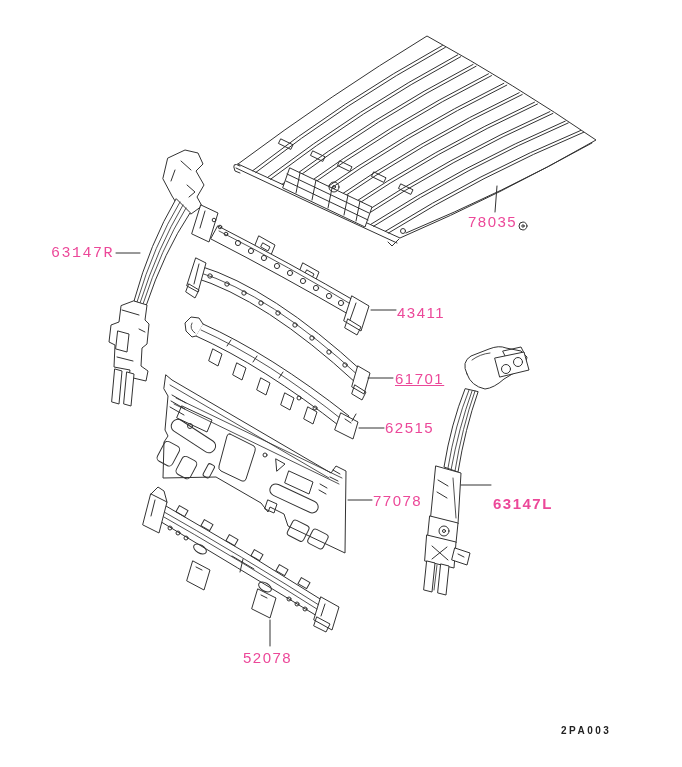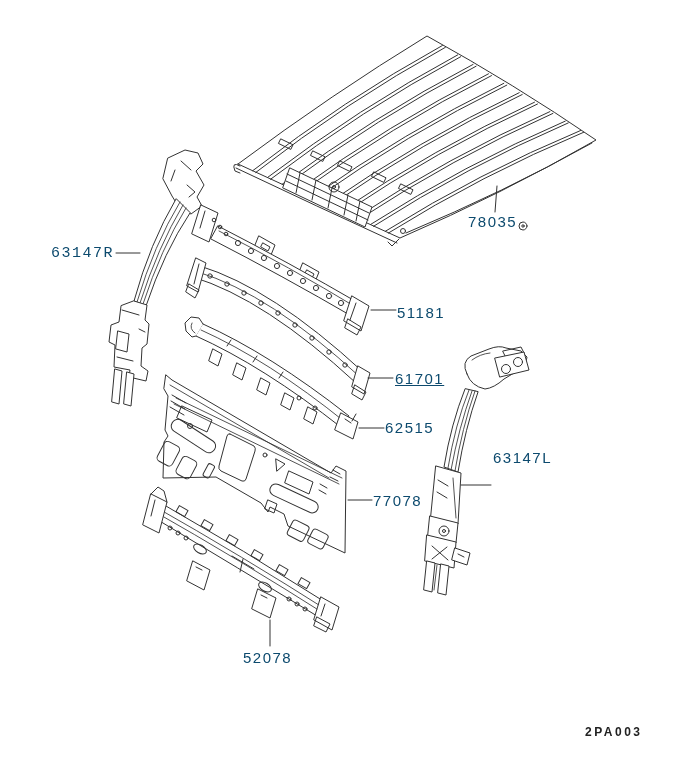--- a/index.html
+++ b/index.html
@@ -4,31 +4,31 @@
 <style>
   html,body{margin:0;padding:0;background:#fff;}
   body{width:682px;height:767px;position:relative;overflow:hidden;
        font-family:"Liberation Sans",sans-serif;}
   .stage{position:absolute;left:0;top:0;width:682px;height:767px;}
   svg#diagram{position:absolute;left:0;top:0;}
   #diagram path,#diagram rect,#diagram circle,#diagram ellipse,#diagram line{
     fill:none;stroke:#333;stroke-width:1;stroke-linejoin:round;stroke-linecap:round;}
   #diagram .solid{fill:#fff;}
   #diagram .thin{stroke-width:.85;}
-  .part-label{position:absolute;font-size:15px;letter-spacing:1.5px;color:#0c4a6e;
+  .part-label{position:absolute;font-size:15px;letter-spacing:1.5px;color:#ec4899;
               white-space:nowrap;line-height:1;}
-  .sheet-code{position:absolute;left:561px;top:726px;font-size:12px;font-weight:bold;
-              letter-spacing:2.5px;color:#222;line-height:1;margin-left:24px;}
+  .sheet-code{position:absolute;left:561px;top:726px;font-size:10px;font-weight:bold;
+              letter-spacing:2.5px;color:#222;line-height:1;}
   .lb-63147R{left:51px;top:246px;font-family:Liberation Mono, monospace;}
   .lb-78035{left:468px;top:214px;}
   .lb-61704{left:397px;top:305px;}
   .lb-61701{left:395px;top:371px;text-decoration:underline;}
   .lb-62515{left:385px;top:420px;text-align:center;}
   .lb-62511{left:373px;top:493px;}
-  .lb-63147L{left:493px;top:450px;}
+  .lb-63147L{left:493px;top:496px;font-weight:bold;}
   .lb-62505{left:243px;top:650px;}
 </style>
 </head>
 <body>
 
 <div class="stage">
 
 <svg id="diagram" width="682" height="767" viewBox="0 0 682 767">
 
   <g>
@@ -259,21 +259,21 @@
     <line x1="368" y1="378" x2="393" y2="378"></line>
     <line x1="359" y1="428" x2="384" y2="428"></line>
     <line x1="348" y1="500" x2="372" y2="500"></line>
     <line x1="461" y1="485" x2="491" y2="485"></line>
     <line x1="270" y1="620" x2="270" y2="646"></line>
   </g>
 </svg>
 
 <div class="part-label lb-63147R">63147R</div>
 <div class="part-label lb-78035">78035</div>
-<div class="part-label lb-61704">51181</div>
+<div class="part-label lb-61704">43411</div>
 <div class="part-label lb-61701">61701</div>
 <div class="part-label lb-62515">62515</div>
 <div class="part-label lb-62511">77078</div>
 <div class="part-label lb-63147L">63147L</div>
 <div class="part-label lb-62505">52078</div>
 <div class="sheet-code">2PA003</div>
 
 </div>
 
 </body></html>

